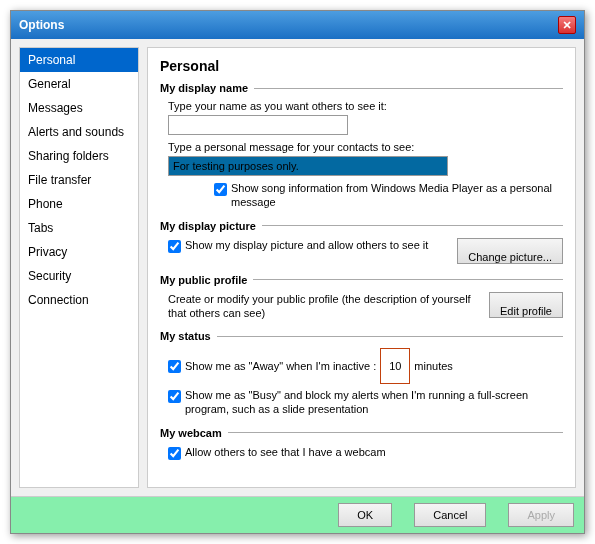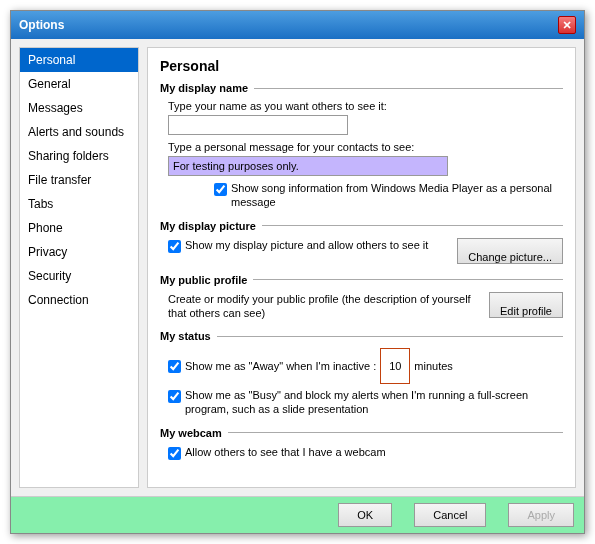--- a/index.html
+++ b/index.html
@@ -119,21 +119,21 @@
       padding: 2px 4px;
       font-size: 11px;
       background: white;
     }
     .text-input-wide {
       width: 280px;
       height: 20px;
       border: 1px solid #999;
       padding: 2px 4px;
       font-size: 11px;
-      background: #c4b5fd;
+      background: #0369a1;
     }
     .checkbox-row {
       display: flex;
       align-items: flex-start;
       gap: 4px;
       margin-bottom: 4px;
     }
     .checkbox-row input[type="checkbox"] {
       margin-top: 2px;
       flex-shrink: 0;
@@ -209,22 +209,22 @@
 
   <div class="content">
 
     <div class="sidebar">
     <div class="sidebar-item active">Personal</div>
         <div class="sidebar-item">General</div>
         <div class="sidebar-item">Messages</div>
         <div class="sidebar-item">Alerts and sounds</div>
         <div class="sidebar-item">Sharing folders</div>
         <div class="sidebar-item">File transfer</div>
+        <div class="sidebar-item">Phone</div>
         <div class="sidebar-item">Tabs</div>
-        <div class="sidebar-item">Phone</div>
         <div class="sidebar-item">Privacy</div>
         <div class="sidebar-item">Security</div>
         <div class="sidebar-item">Connection</div>
       </div>
 
     <div class="main">
       <div class="main-title">Personal</div>
 
       <div class="section">
         <div class="section-header">My display name</div>

